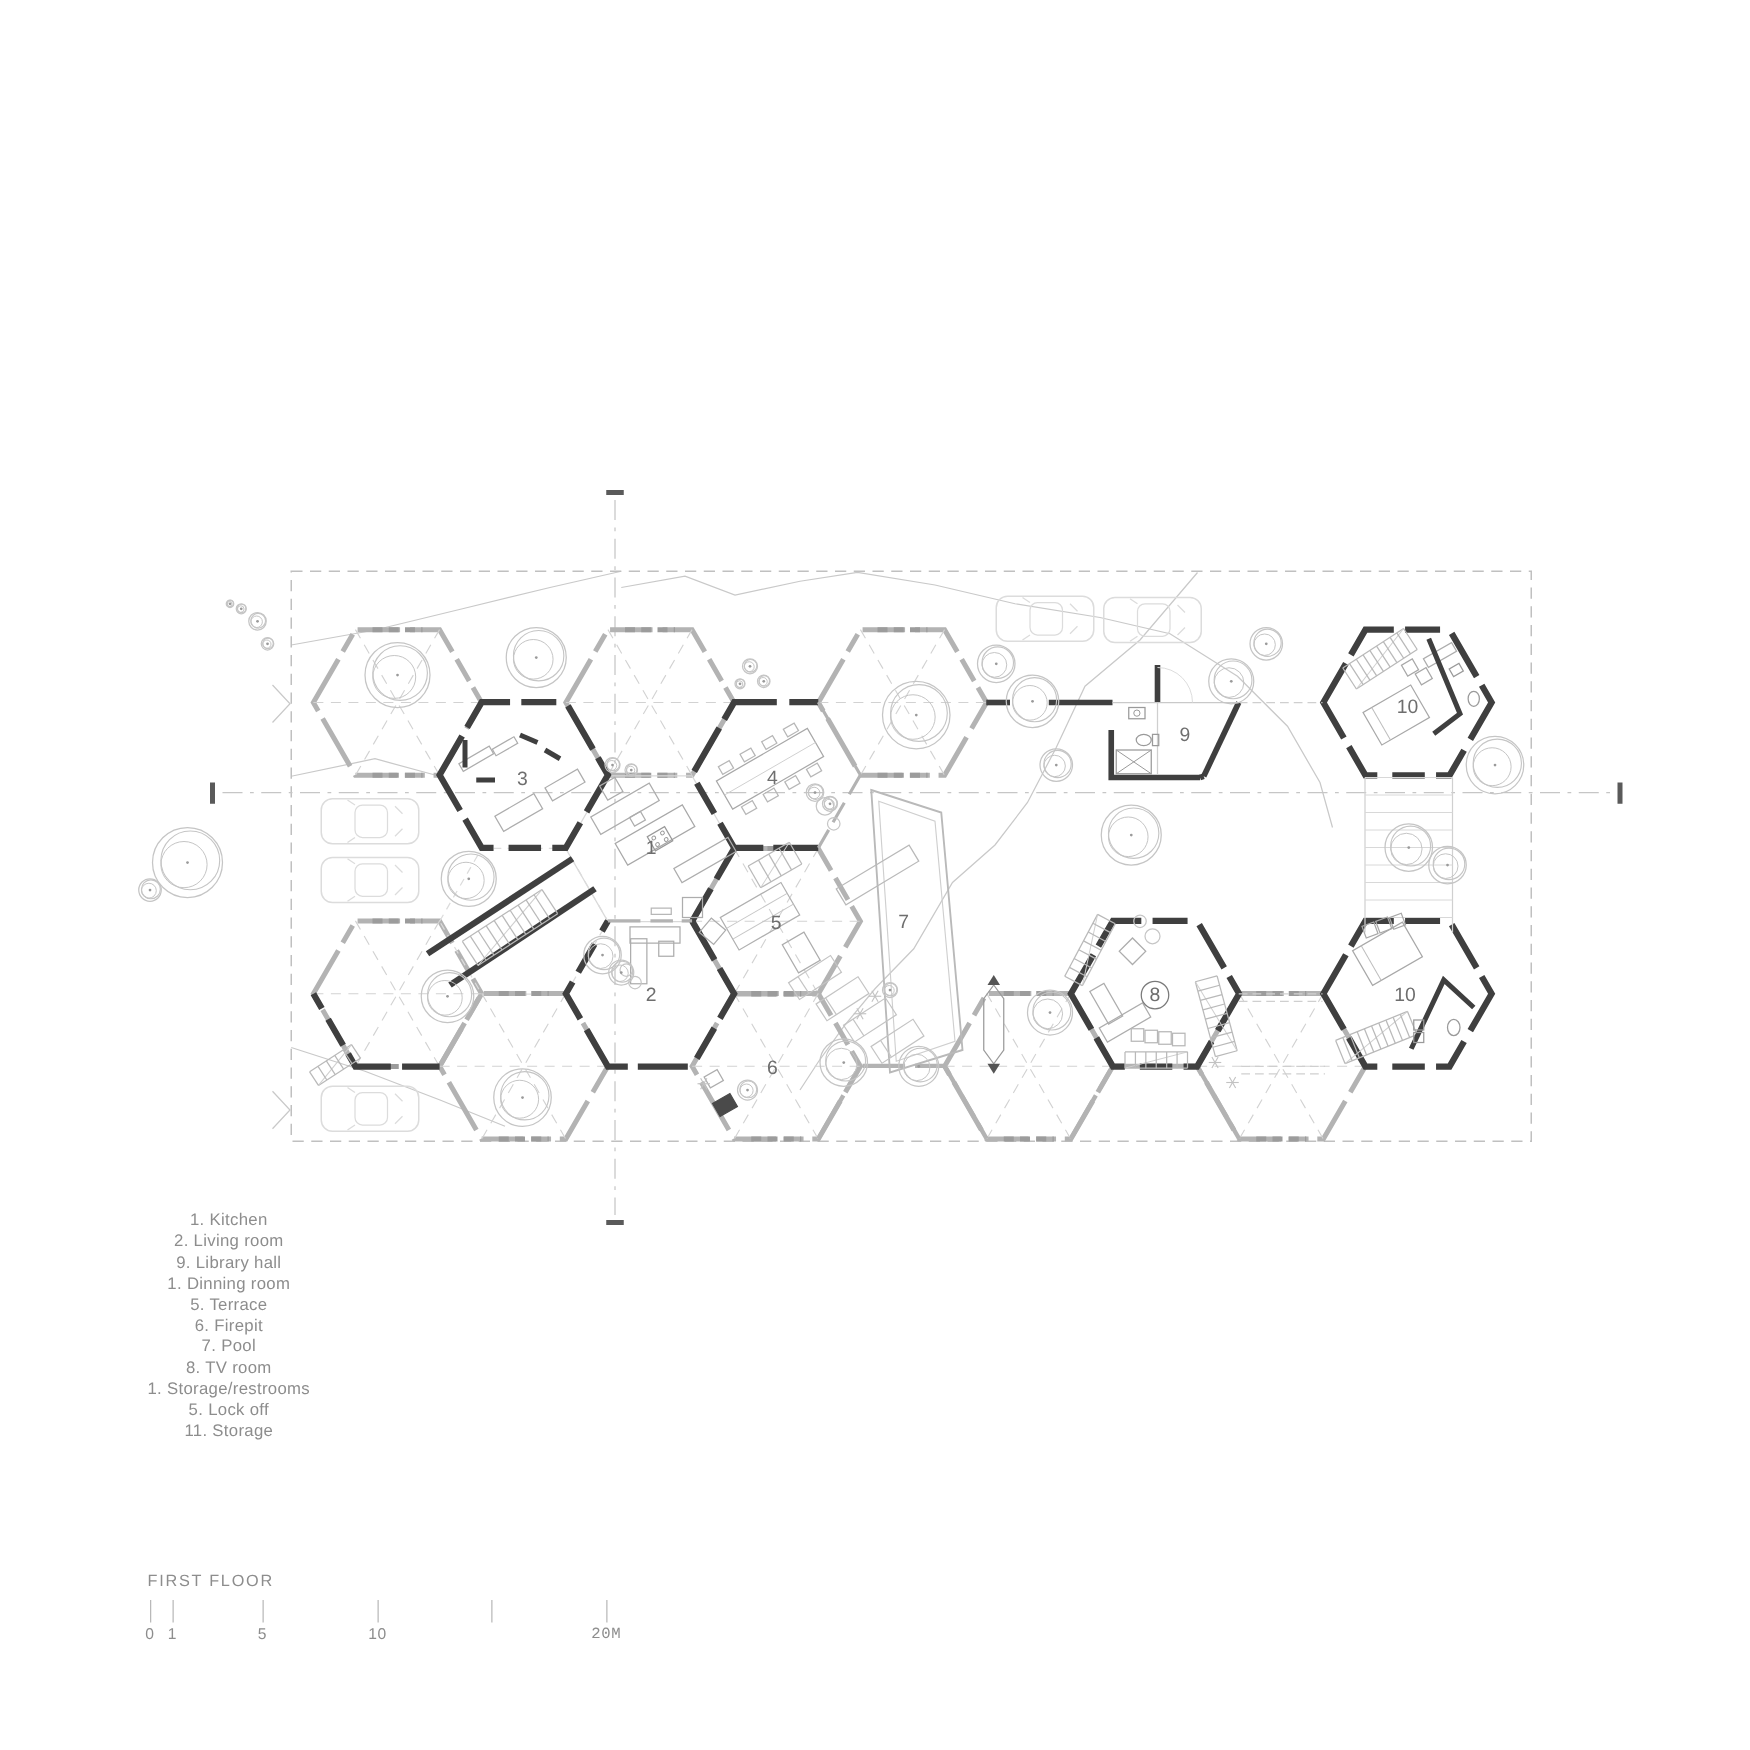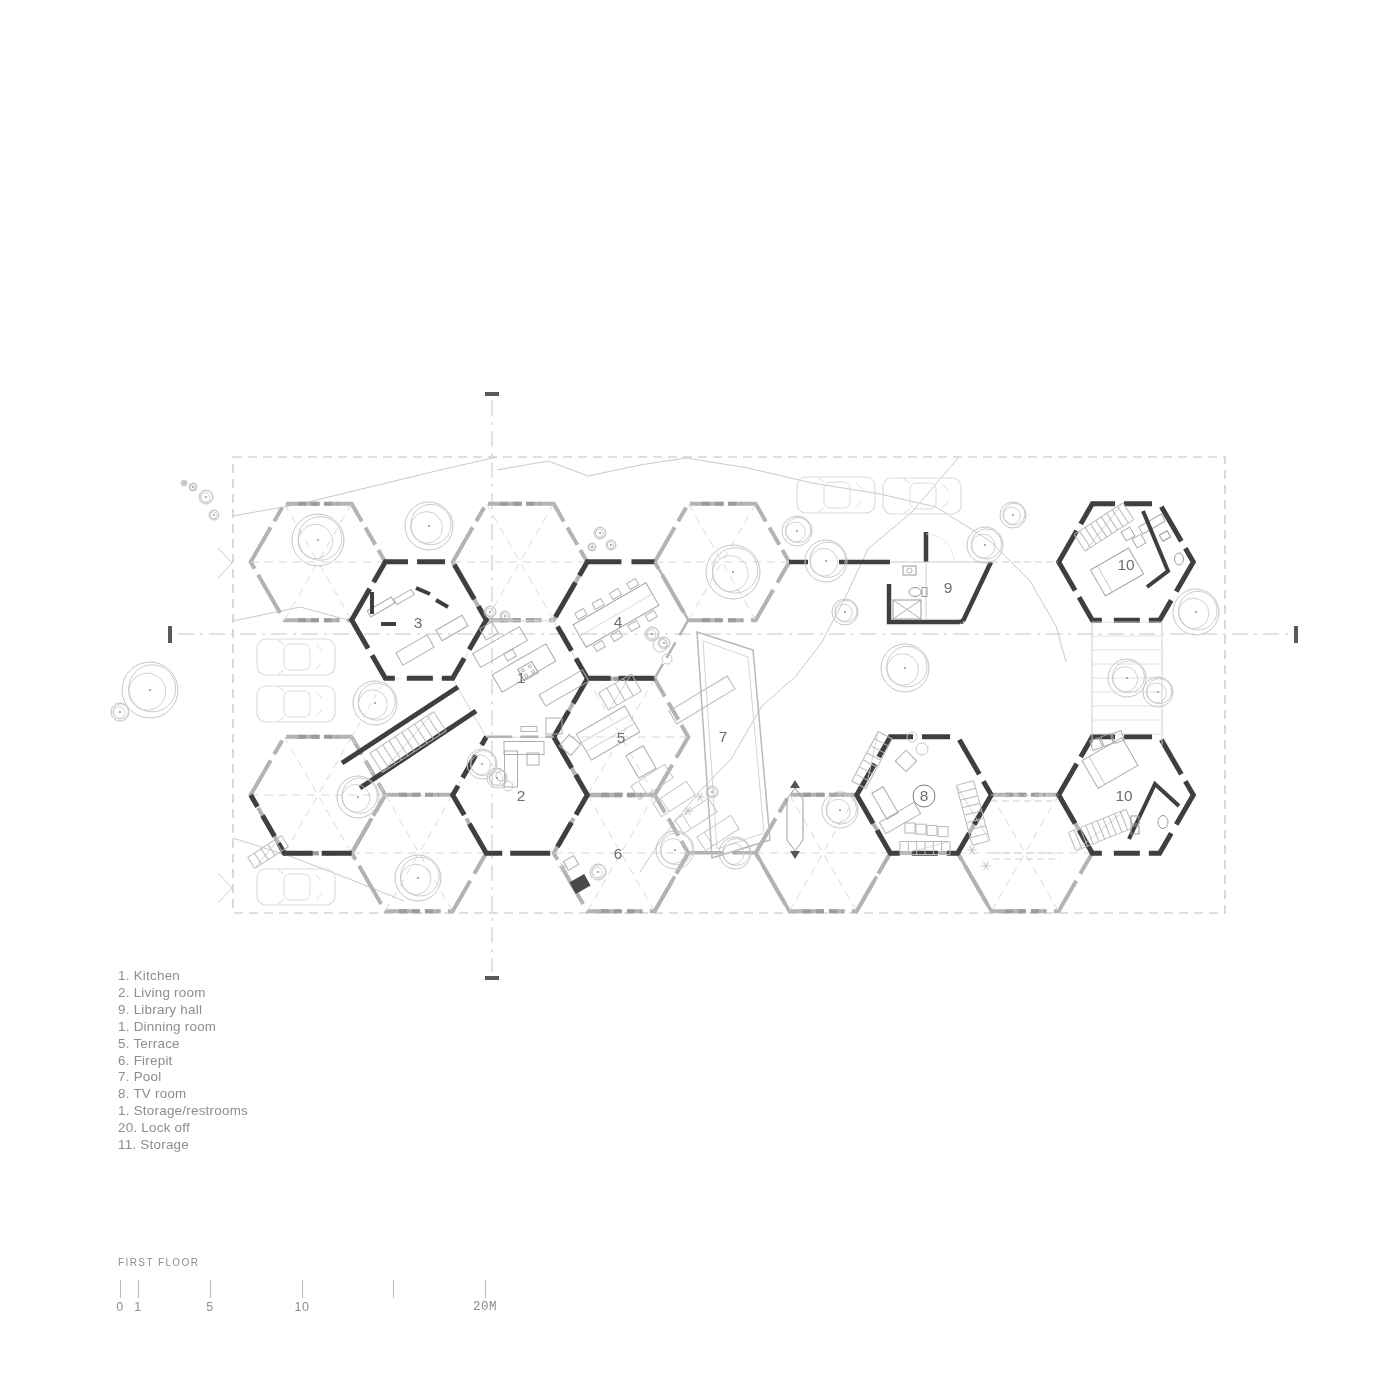--- a/index.html
+++ b/index.html
@@ -1,22 +1,22 @@
 <!DOCTYPE html>
 <html><head>
 <meta charset="utf-8">
 <style>
   html,body{margin:0;padding:0;background:#ffffff;width:1400px;height:1400px;overflow:hidden;
     font-family:"Liberation Sans", sans-serif;}
   #stage{position:relative;width:1400px;height:1400px;background:#fff;}
   #plan-svg{position:absolute;left:0;top:0;}
   .legend{position:absolute;left:118px;top:968px;color:#8d8d8d;font-size:13.4px;
     letter-spacing:.25px;line-height:16.9px;}
-  .legend-item{white-space:nowrap;}
-  .plan-title{position:absolute;left:118px;top:1257px;color:#8d8d8d;font-size:10px;
+  .legend-item{white-space:nowrap;text-align:center;}
+  .plan-title{position:absolute;left:118px;top:1257px;color:#8d8d8d;font-size:13px;
     letter-spacing:1.4px;}
   .scalebar{position:absolute;left:0;top:0;width:1400px;height:1400px;pointer-events:none;}
   .sb-tick{position:absolute;width:1px;height:18px;background:#b9b9b9;top:1280px;}
   .sb-label{position:absolute;top:1300px;color:#8d8d8d;font-size:12.5px;transform:translateX(-50%);
     letter-spacing:.5px;}
 </style>
 </head>
 <body>
 
 <div id="stage">
@@ -745,21 +745,21 @@
   <div class="legend" id="legend">
       <div class="legend-item">1. Kitchen</div>
       <div class="legend-item">2. Living room</div>
       <div class="legend-item">9. Library hall</div>
       <div class="legend-item">1. Dinning room</div>
       <div class="legend-item">5. Terrace</div>
       <div class="legend-item">6. Firepit</div>
       <div class="legend-item">7. Pool</div>
       <div class="legend-item">8. TV room</div>
       <div class="legend-item">1. Storage/restrooms</div>
-      <div class="legend-item">20. Lock off</div>
+      <div class="legend-item">5. Lock off</div>
       <div class="legend-item">11. Storage</div>
     </div>
 
   <div class="plan-title">FIRST FLOOR</div>
 
   <div class="scalebar" id="scalebar">
       <div class="sb-tick" style="left: 120px;"></div>
       <div class="sb-label" style="left: 120px;">0</div>
       <div class="sb-tick" style="left: 138px;"></div>
       <div class="sb-label" style="left: 138px;">1</div>

